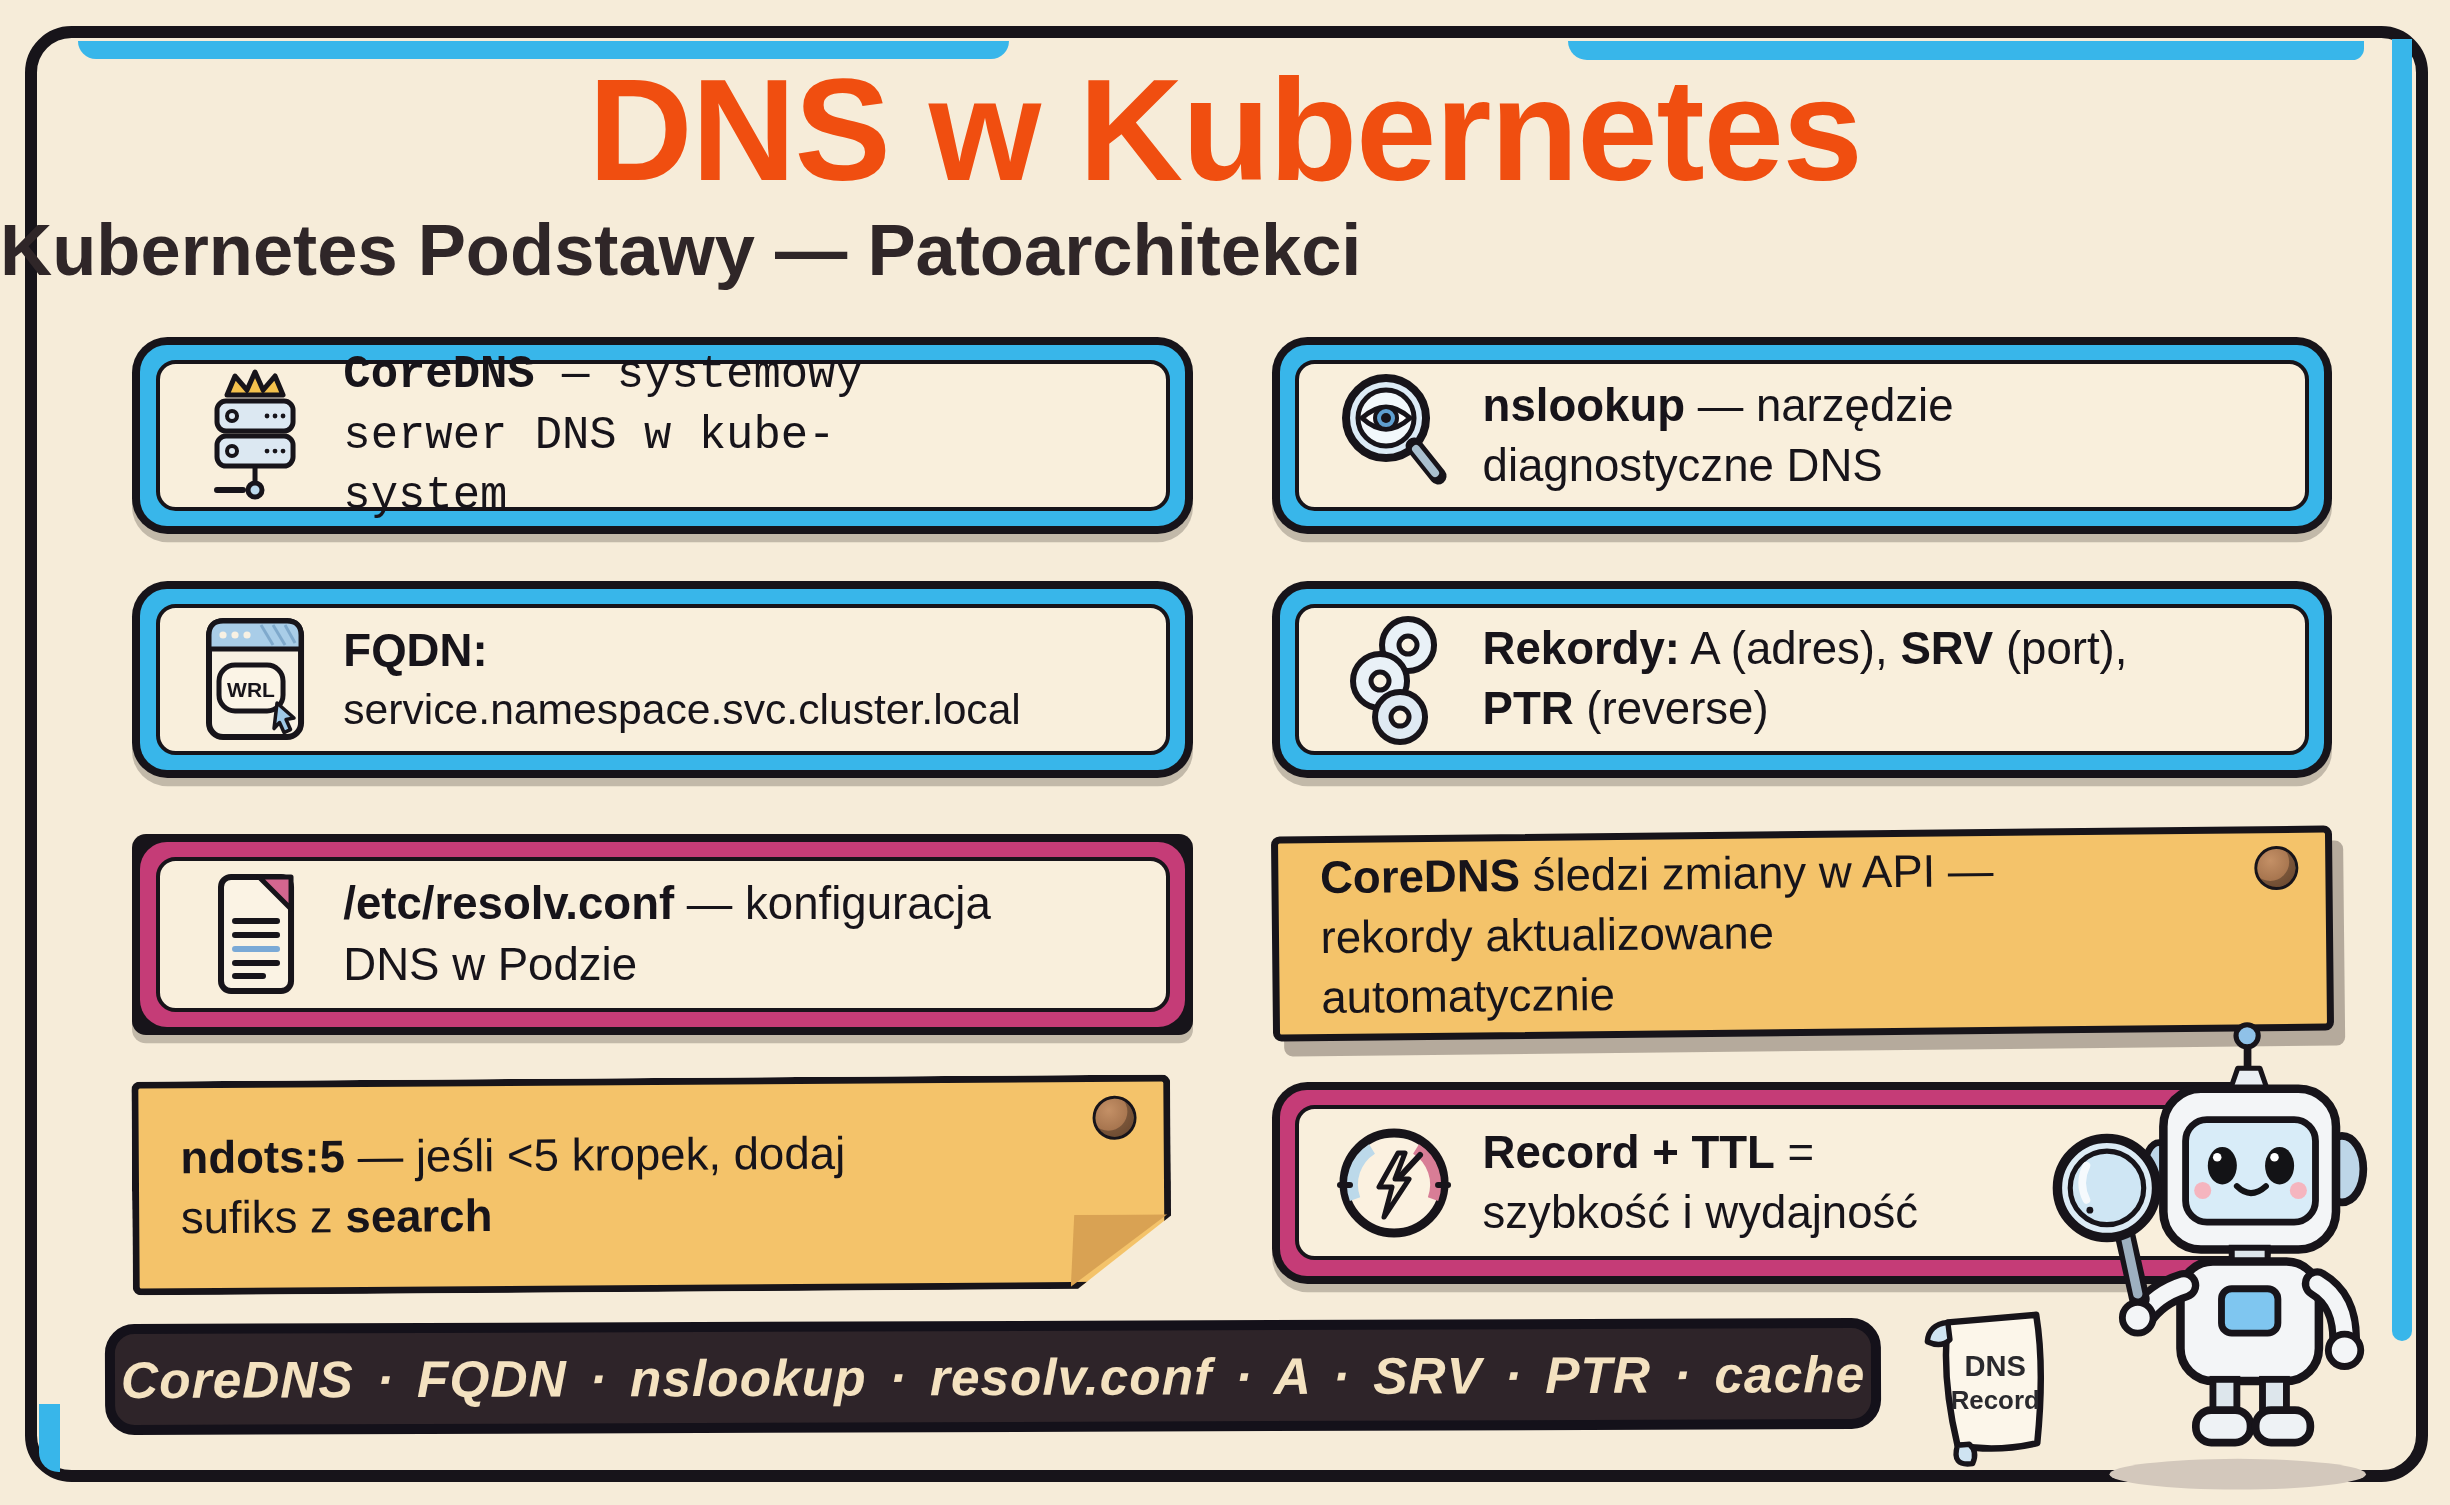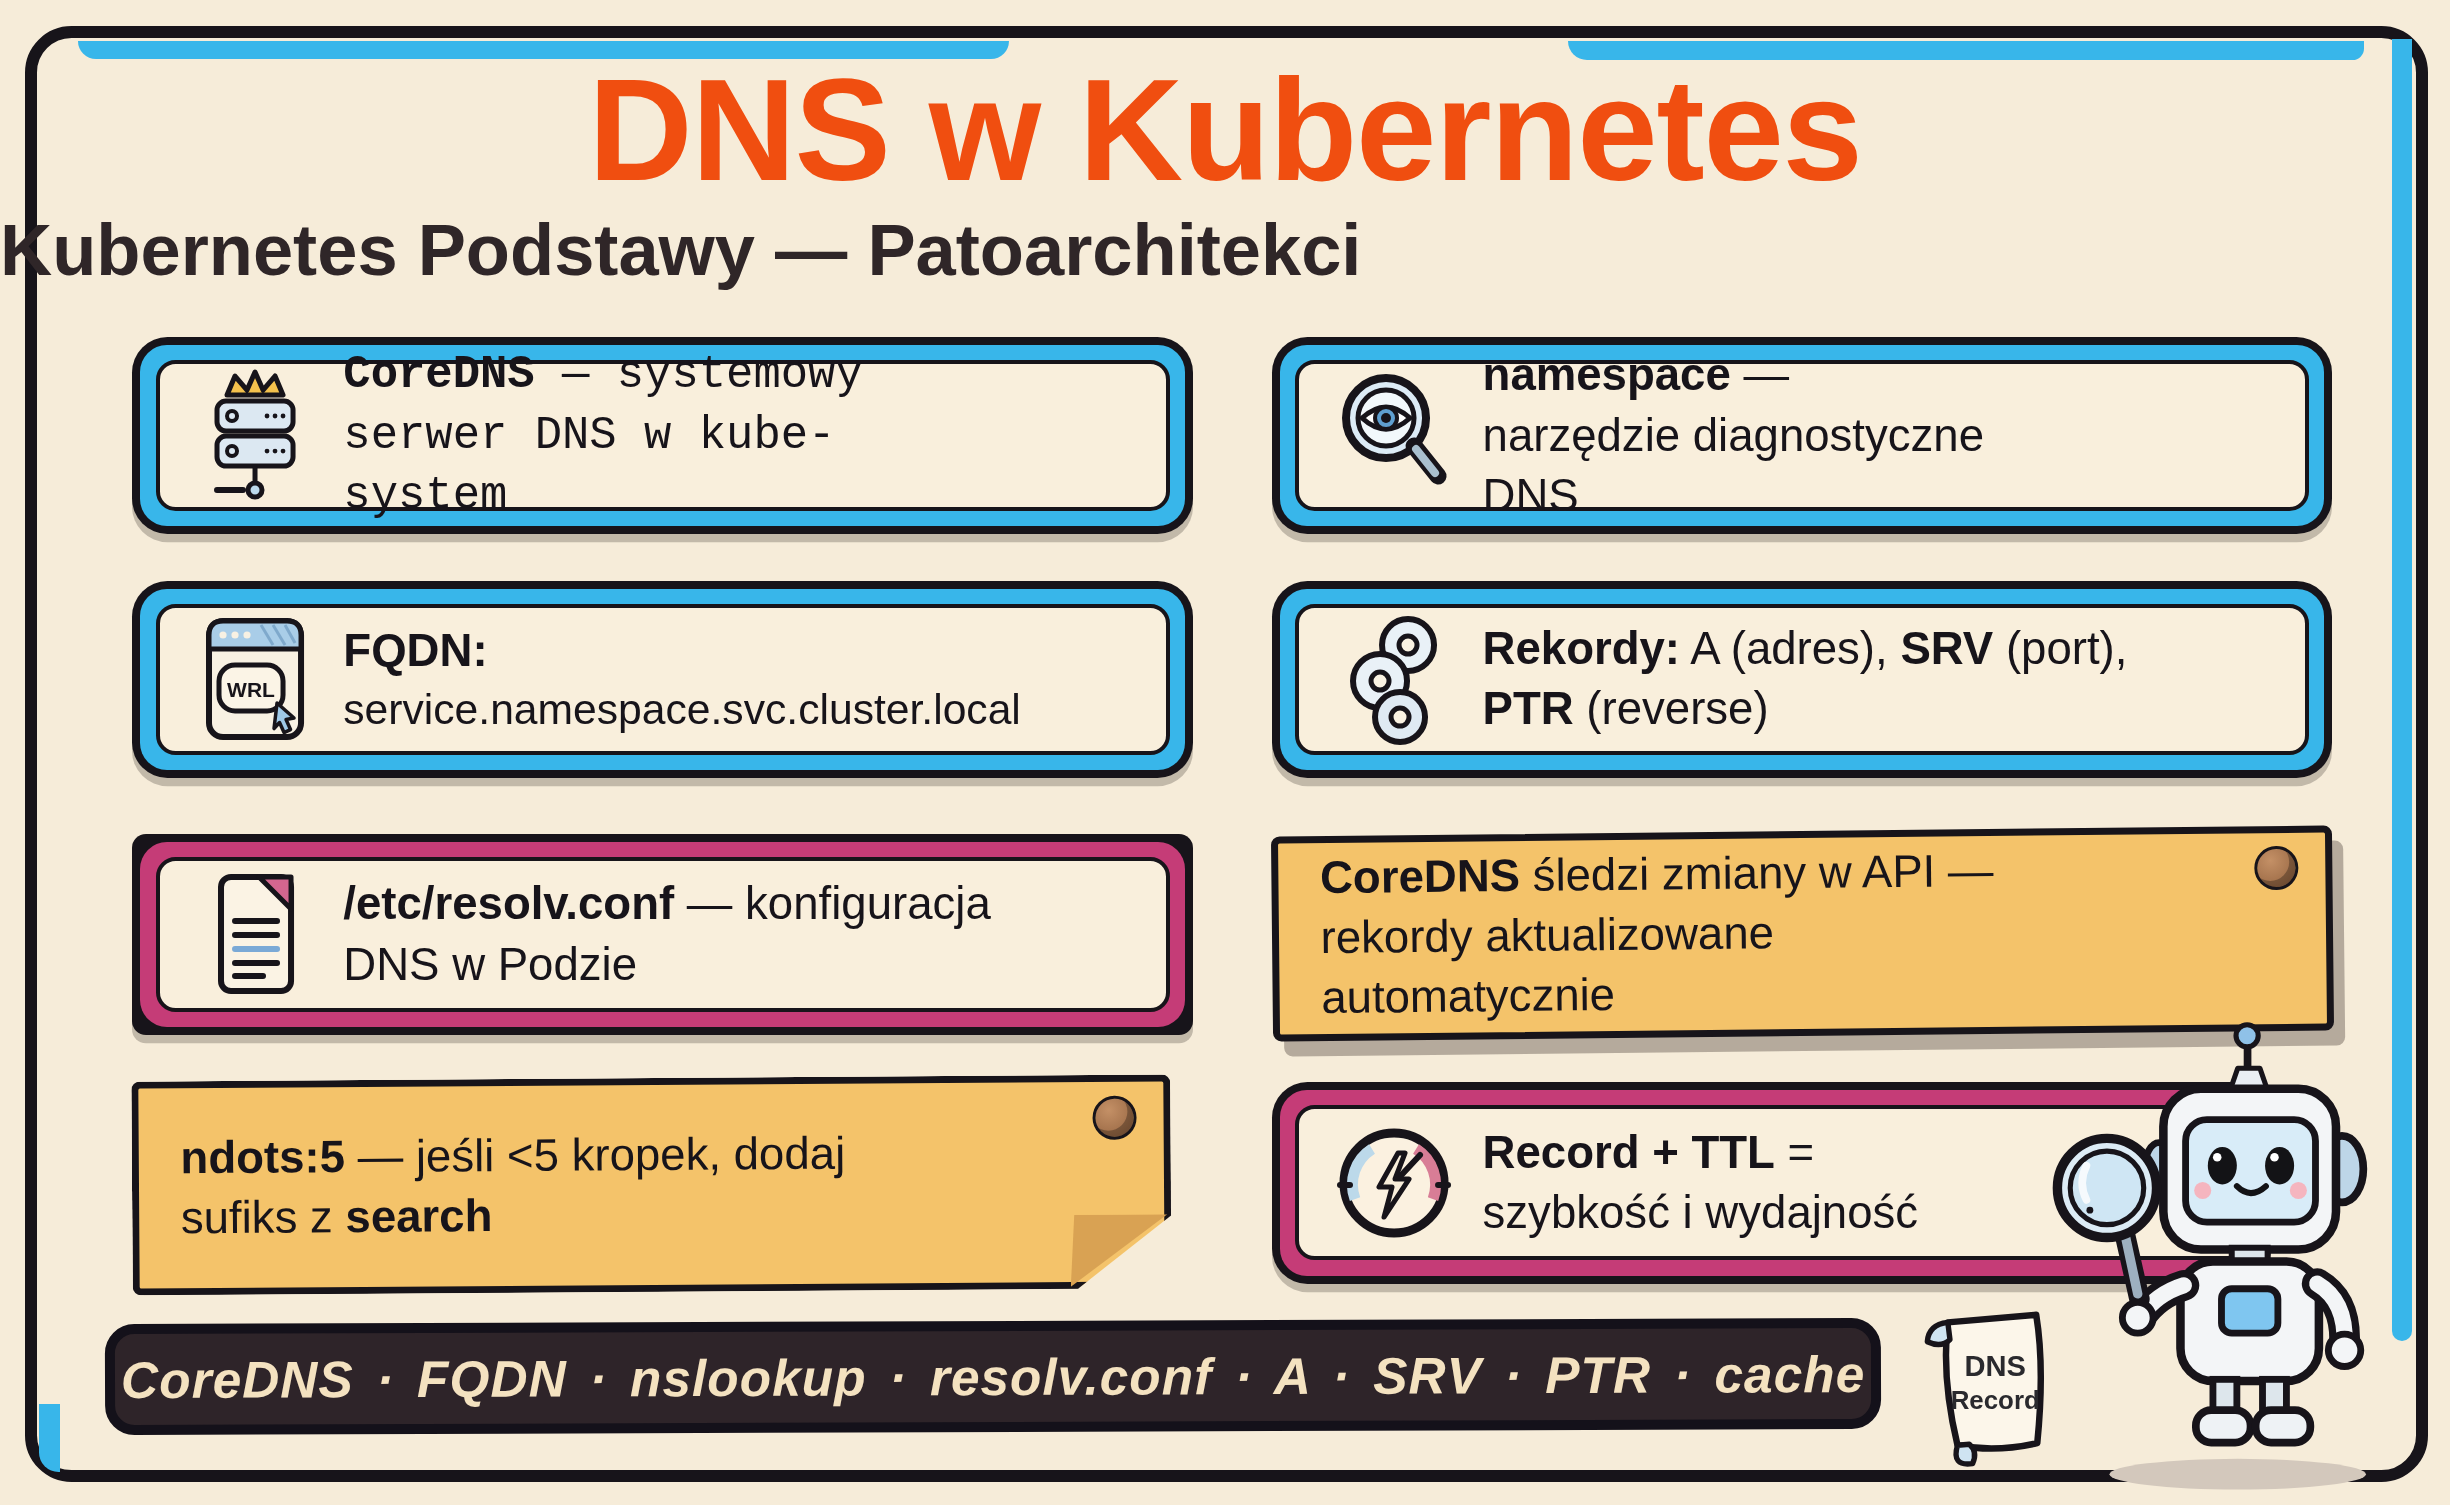--- a/index.html
+++ b/index.html
@@ -116,21 +116,21 @@
         <svg viewBox="0 0 120 132">
           <circle cx="52" cy="48" r="40" fill="#dcebf6" stroke="#17141a" stroke-width="8"></circle>
           <circle cx="52" cy="48" r="28" fill="#f2f8fb" stroke="#17141a" stroke-width="5"></circle>
           <path d="M28 48 Q52 26 76 48 Q52 70 28 48 Z" fill="#ffffff" stroke="#17141a" stroke-width="5" stroke-linejoin="round"></path>
           <circle cx="52" cy="48" r="11" fill="#5f9fd0" stroke="#17141a" stroke-width="4"></circle>
           <circle cx="52" cy="48" r="5" fill="#17141a"></circle>
           <line x1="80" y1="76" x2="104" y2="106" stroke="#17141a" stroke-width="17" stroke-linecap="round"></line>
           <line x1="82" y1="79" x2="101" y2="103" stroke="#a9bfce" stroke-width="8" stroke-linecap="round"></line>
         </svg>
       </div>
-      <div class="card-text w20"><span class="b">namespace</span><span> — narzędzie diagnostyczne DNS</span></div>
+      <div class="card-text w20"><span class="b">nslookup</span><span> — narzędzie diagnostyczne DNS</span></div>
     </div>
       </div>
   </div>
 
   <div class="panel panel-blue" style="left:5.4%;top:38.6%;width:43.3%;height:13.1%;">
     <div class="panel-band">
         <div class="panel-inner">
       <div class="icon-box">
         <svg viewBox="0 0 120 132">
           <rect x="14" y="8" width="92" height="116" rx="14" fill="#f8f1e3" stroke="#17141a" stroke-width="6"></rect>

